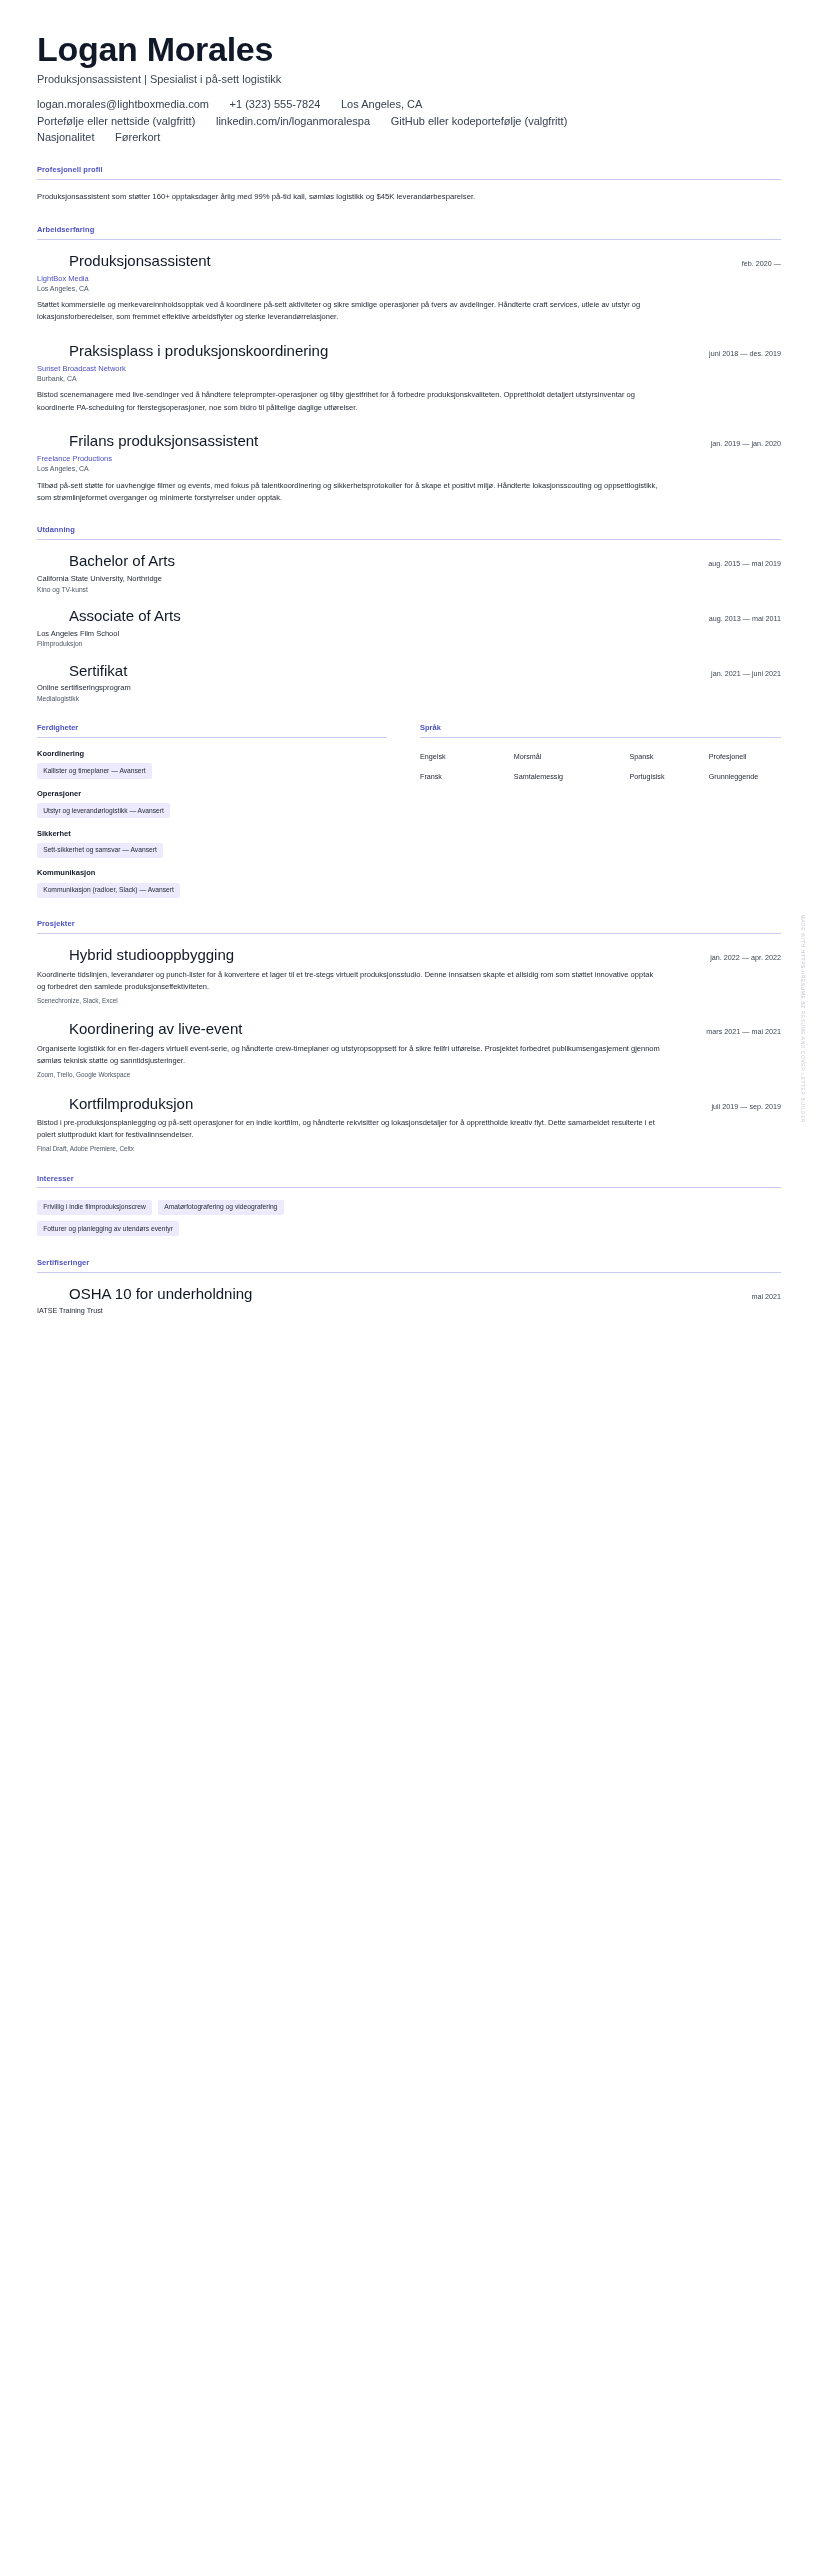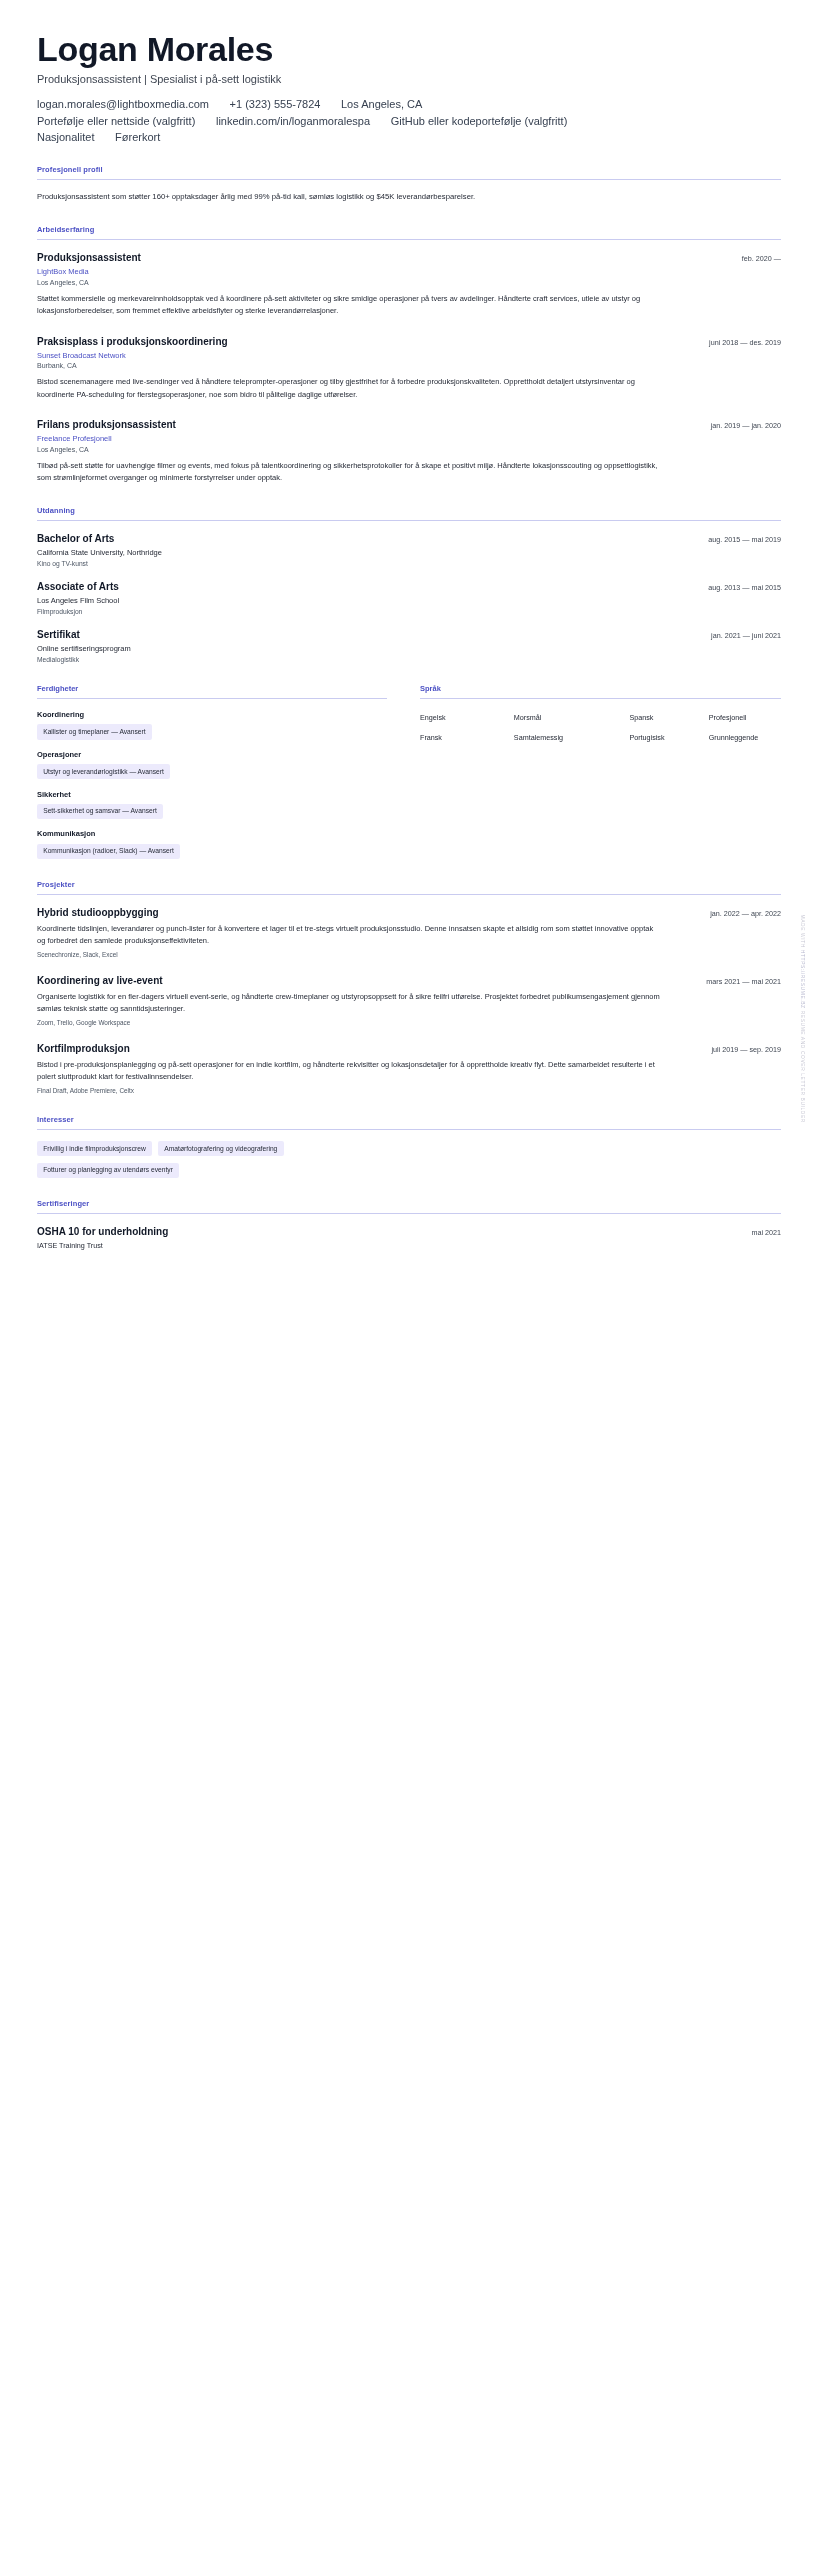--- a/index.html
+++ b/index.html
@@ -65,24 +65,25 @@
   
   .entry { margin-bottom: 17.5px; }
   .entry:last-child { margin-bottom: 0; }
   .entry-head {
     display: flex;
     justify-content: space-between;
     align-items: baseline;
     gap: 12.4px;
   }
   .entry-title {
-    font-size: 10px;
-    font-weight: bold;
+    font-size: 15px;
+    font-weight: normal;
     color: #111827;
     line-height: 1.3;
+    margin-left: 32px;
   }
   .entry-dates {
     font-size: 7.2px;
     color: #3f4652;
     white-space: nowrap;
     flex: none;
   }
   .entry-org {
     font-size: 7.5px;
     color: #4b50c4;
@@ -248,42 +249,42 @@
       <div class="entry-org">Sunset Broadcast Network</div>
       <div class="entry-loc">Burbank, CA</div>
       <div class="entry-desc">Bistod scenemanagere med live-sendinger ved å håndtere teleprompter-operasjoner og tilby gjestfrihet for å forbedre produksjonskvaliteten. Opprettholdt detaljert utstyrsinventar og koordinerte PA-scheduling for flerstegsoperasjoner, noe som bidro til pålitelige daglige utførelser.</div>
     </div>
 
     <div class="entry">
       <div class="entry-head">
         <div class="entry-title">Frilans produksjonsassistent</div>
         <div class="entry-dates">jan. 2019 — jan. 2020</div>
       </div>
-      <div class="entry-org">Freelance Profesjonell</div>
+      <div class="entry-org">Freelance Productions</div>
       <div class="entry-loc">Los Angeles, CA</div>
       <div class="entry-desc">Tilbød på-sett støtte for uavhengige filmer og events, med fokus på talentkoordinering og sikkerhetsprotokoller for å skape et positivt miljø. Håndterte lokasjonsscouting og oppsettlogistikk, som strømlinjeformet overganger og minimerte forstyrrelser under opptak.</div>
     </div>
   </div>
 
   <div class="section">
     <div class="section-title">Utdanning</div>
 
     <div class="edu-entry">
       <div class="entry-head">
         <div class="entry-title">Bachelor of Arts</div>
         <div class="entry-dates">aug. 2015 — mai 2019</div>
       </div>
       <div class="edu-sub">California State University, Northridge</div>
       <div class="edu-field">Kino og TV-kunst</div>
     </div>
 
     <div class="edu-entry">
       <div class="entry-head">
         <div class="entry-title">Associate of Arts</div>
-        <div class="entry-dates">aug. 2013 — mai 2015</div>
+        <div class="entry-dates">aug. 2013 — mai 2011</div>
       </div>
       <div class="edu-sub">Los Angeles Film School</div>
       <div class="edu-field">Filmproduksjon</div>
     </div>
 
     <div class="edu-entry">
       <div class="entry-head">
         <div class="entry-title">Sertifikat</div>
         <div class="entry-dates">jan. 2021 — juni 2021</div>
       </div>

